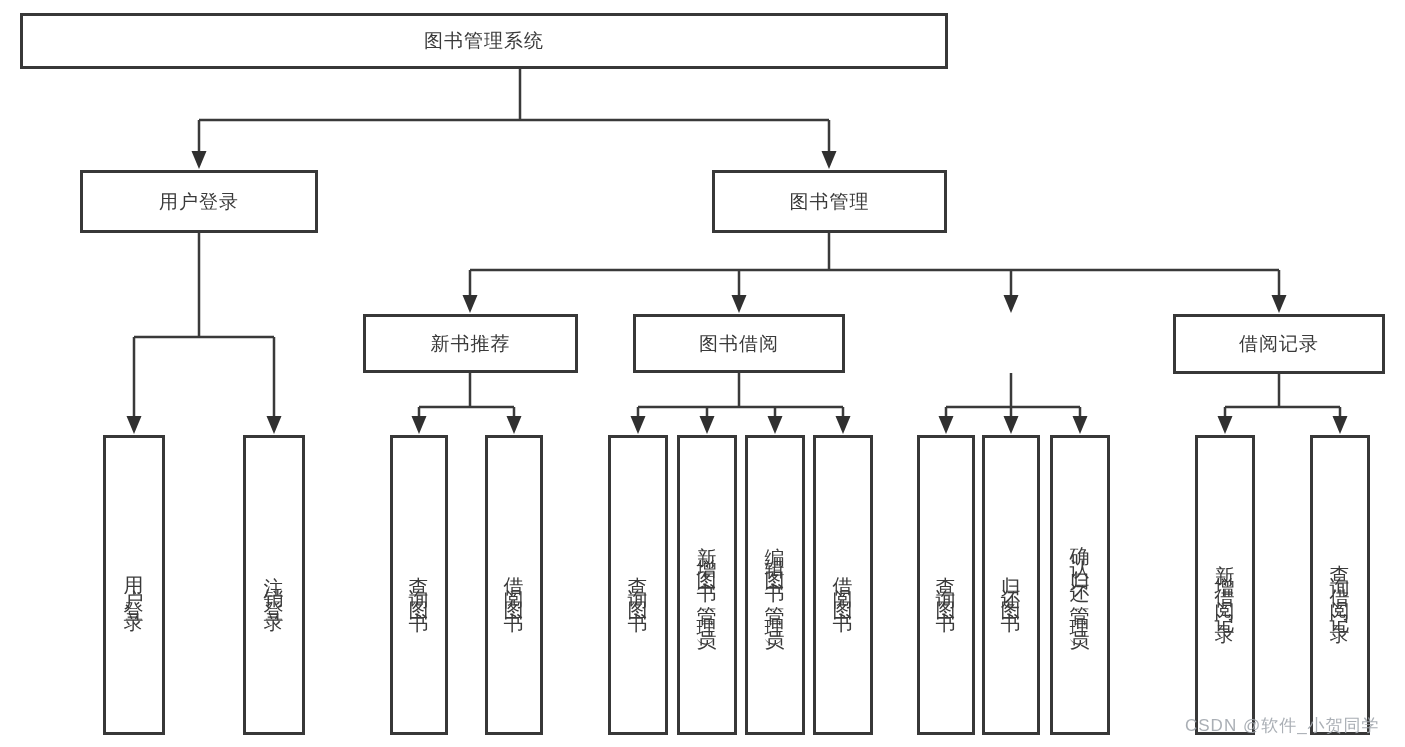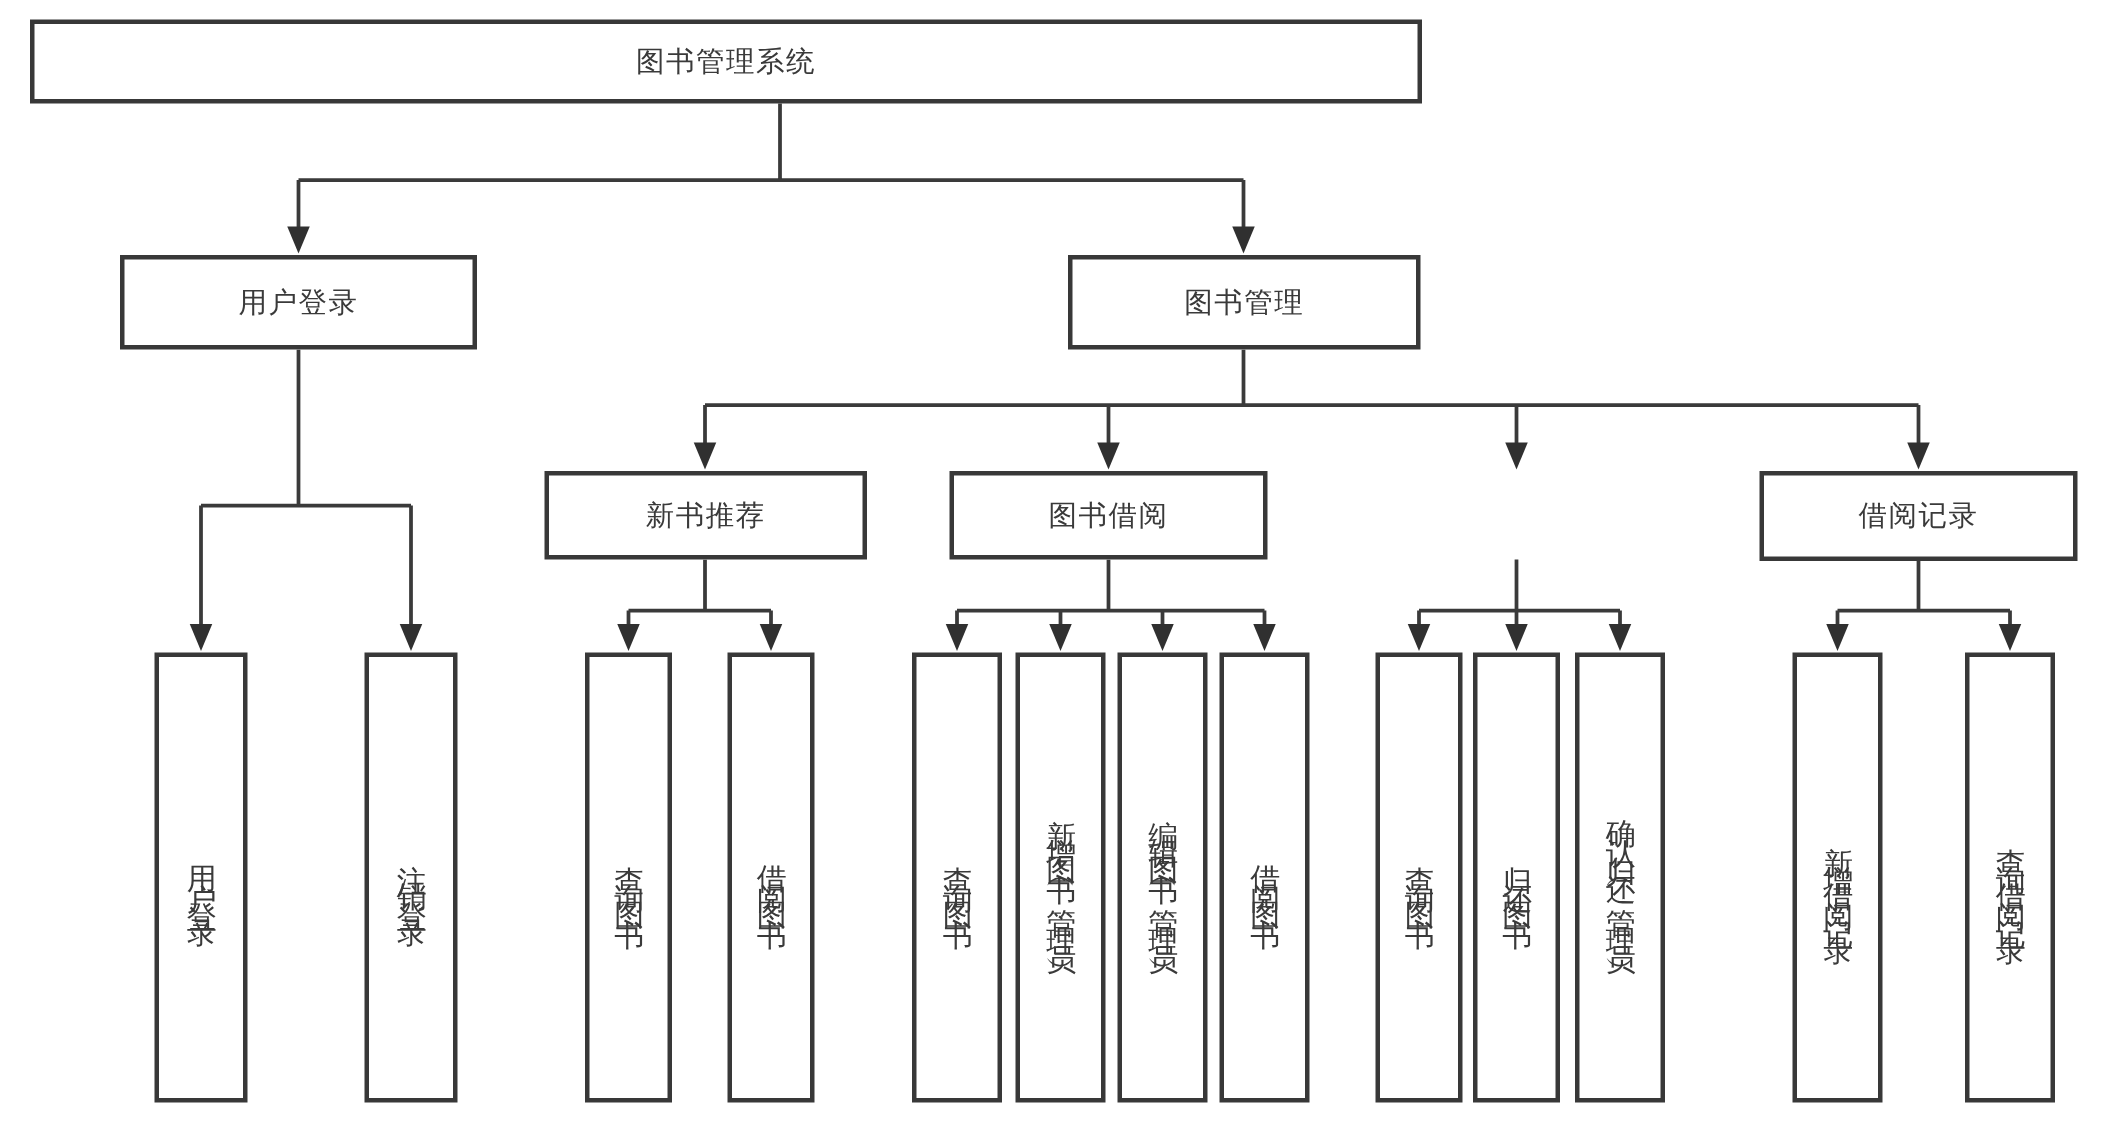--- a/index.html
+++ b/index.html
@@ -151,14 +151,15 @@
     <span>确认归还（管理员）</span>
   </div>
 
   <div class="leaf" style="left:1195px;width:60px;">
     <span>新增借阅记录</span>
   </div>
   <div class="leaf" style="left:1310px;width:60px;">
     <span>查询借阅记录</span>
   </div>
 
+  <div id="watermark">CSDN @软件_小贺同学</div>
 
 </div>
 
 </body></html>

